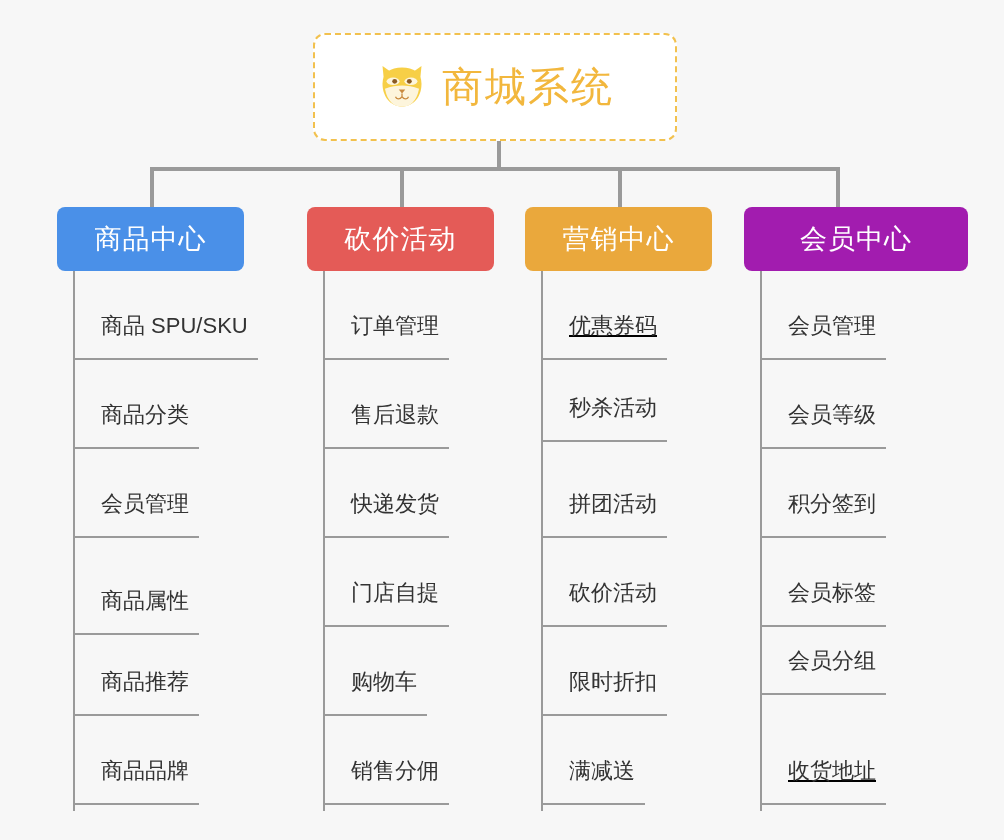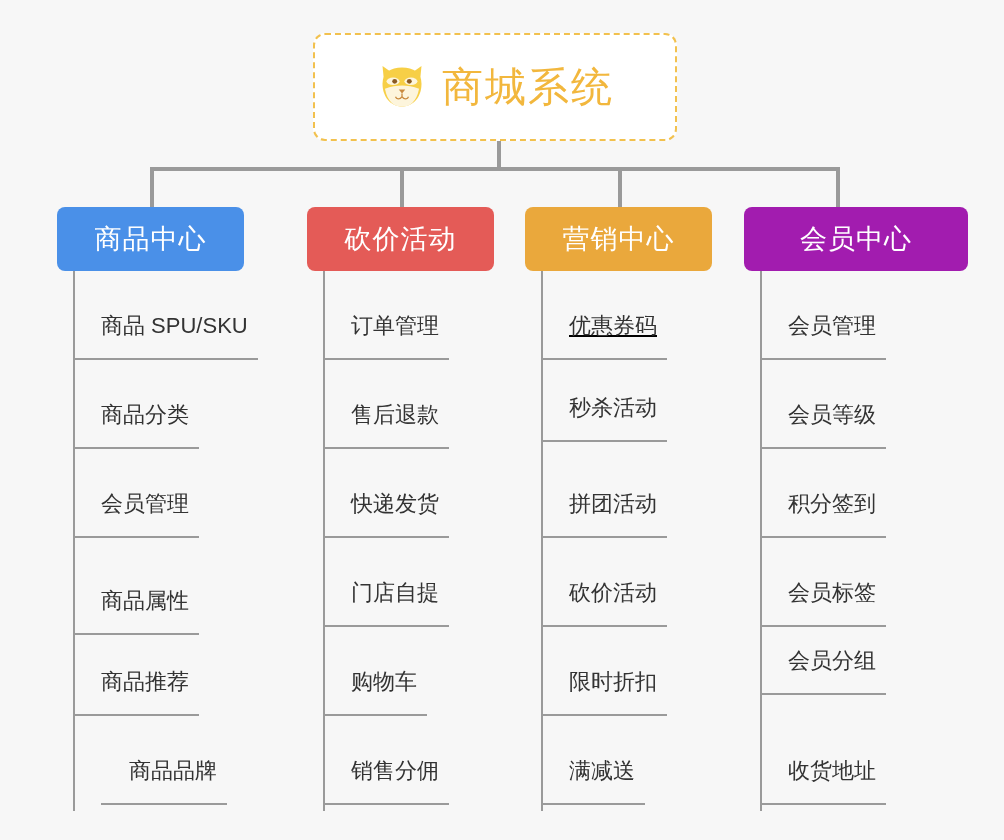--- a/index.html
+++ b/index.html
@@ -162,21 +162,21 @@
     <div class="leaf-item" style="top:178px;">
         <span class="leaf-text" style="border-bottom-color: rgb(154, 154, 154);">会员管理</span>
       </div>
     <div class="leaf-item" style="top:275px;">
         <span class="leaf-text" style="border-bottom-color: rgb(154, 154, 154);">商品属性</span>
       </div>
     <div class="leaf-item" style="top:356px;">
         <span class="leaf-text" style="border-bottom-color: rgb(154, 154, 154);">商品推荐</span>
       </div>
     <div class="leaf-item" style="top:445px;">
-        <span class="leaf-text" style="border-bottom-color: rgb(154, 154, 154); margin-left: 28px;">商品品牌</span>
+        <span class="leaf-text" style="border-bottom-color: rgb(154, 154, 154);">商品品牌</span>
       </div>
   </div>
 
   <div class="cat-header" style="left: 307px; width: 187px; background: rgb(228, 91, 87);">
     <span class="cat-header-label">砍价活动</span>
   </div>
   <div class="leaf-column" style="left:323px;">
     <div class="leaf-spine" style="height: 540px; background: rgb(154, 154, 154);"></div>
     <div class="leaf-item" style="top:0px;">
         <span class="leaf-text" style="border-bottom-color: rgb(154, 154, 154);">订单管理</span>
@@ -236,18 +236,18 @@
       </div>
     <div class="leaf-item" style="top:178px;">
         <span class="leaf-text" style="border-bottom-color: rgb(154, 154, 154);">积分签到</span>
       </div>
     <div class="leaf-item" style="top:267px;">
         <span class="leaf-text" style="border-bottom-color: rgb(154, 154, 154);">会员标签</span>
       </div>
     <div class="leaf-item" style="top:335px;">
         <span class="leaf-text" style="border-bottom-color: rgb(154, 154, 154);">会员分组</span>
       </div>
-    <div class="leaf-item" style="top:445px;">
+    <div class="leaf-item" style="top:445px;text-decoration:underline;">
         <span class="leaf-text" style="border-bottom-color: rgb(154, 154, 154);">收货地址</span>
       </div>
   </div>
 
 </div>
 
 </body></html>

